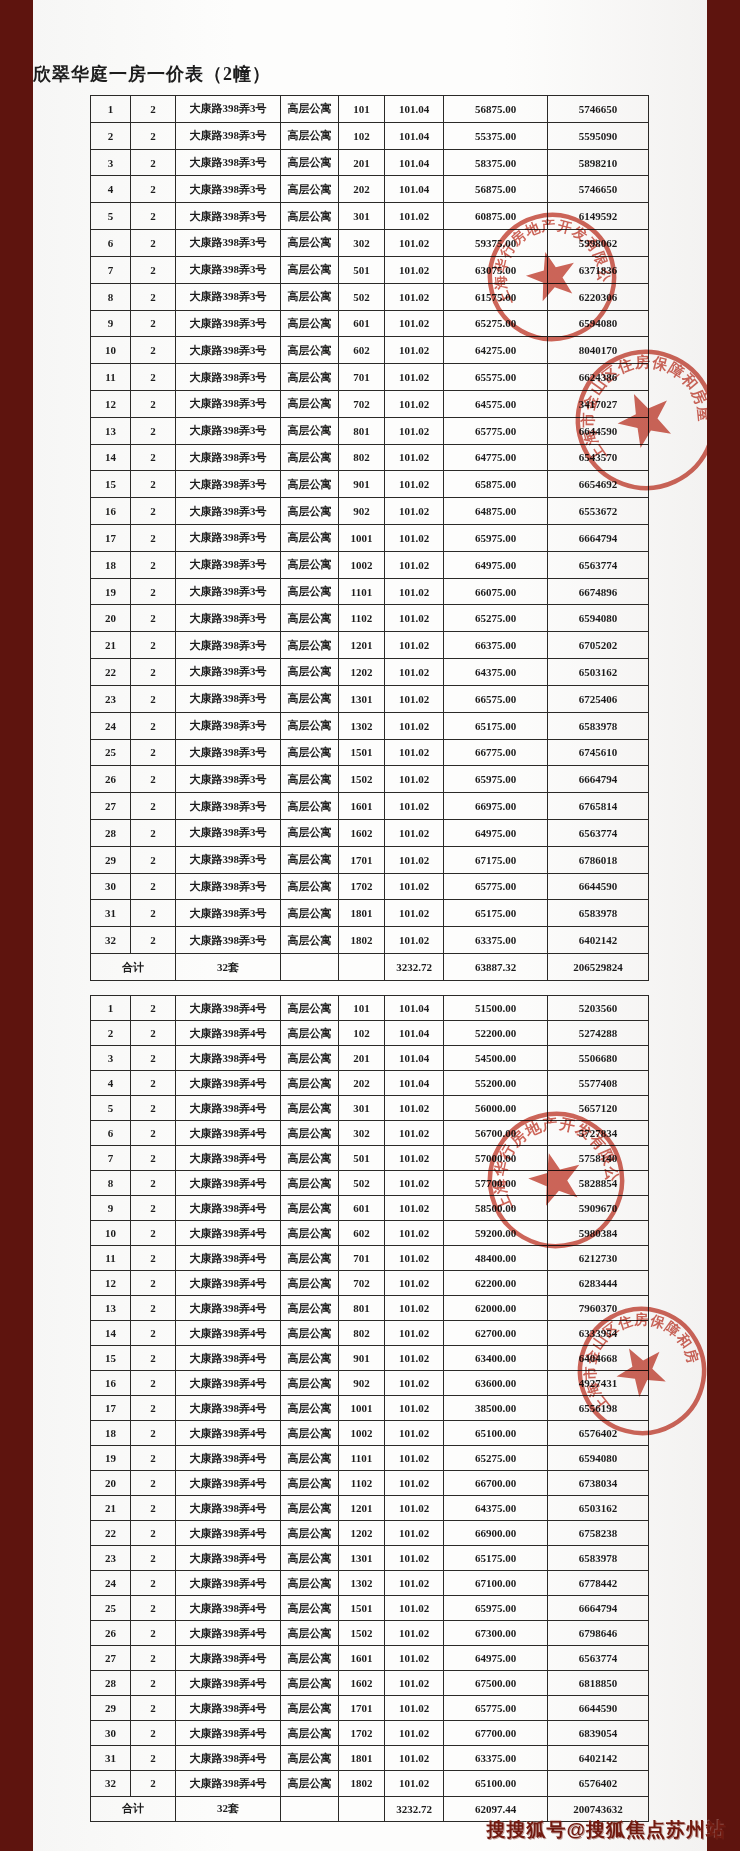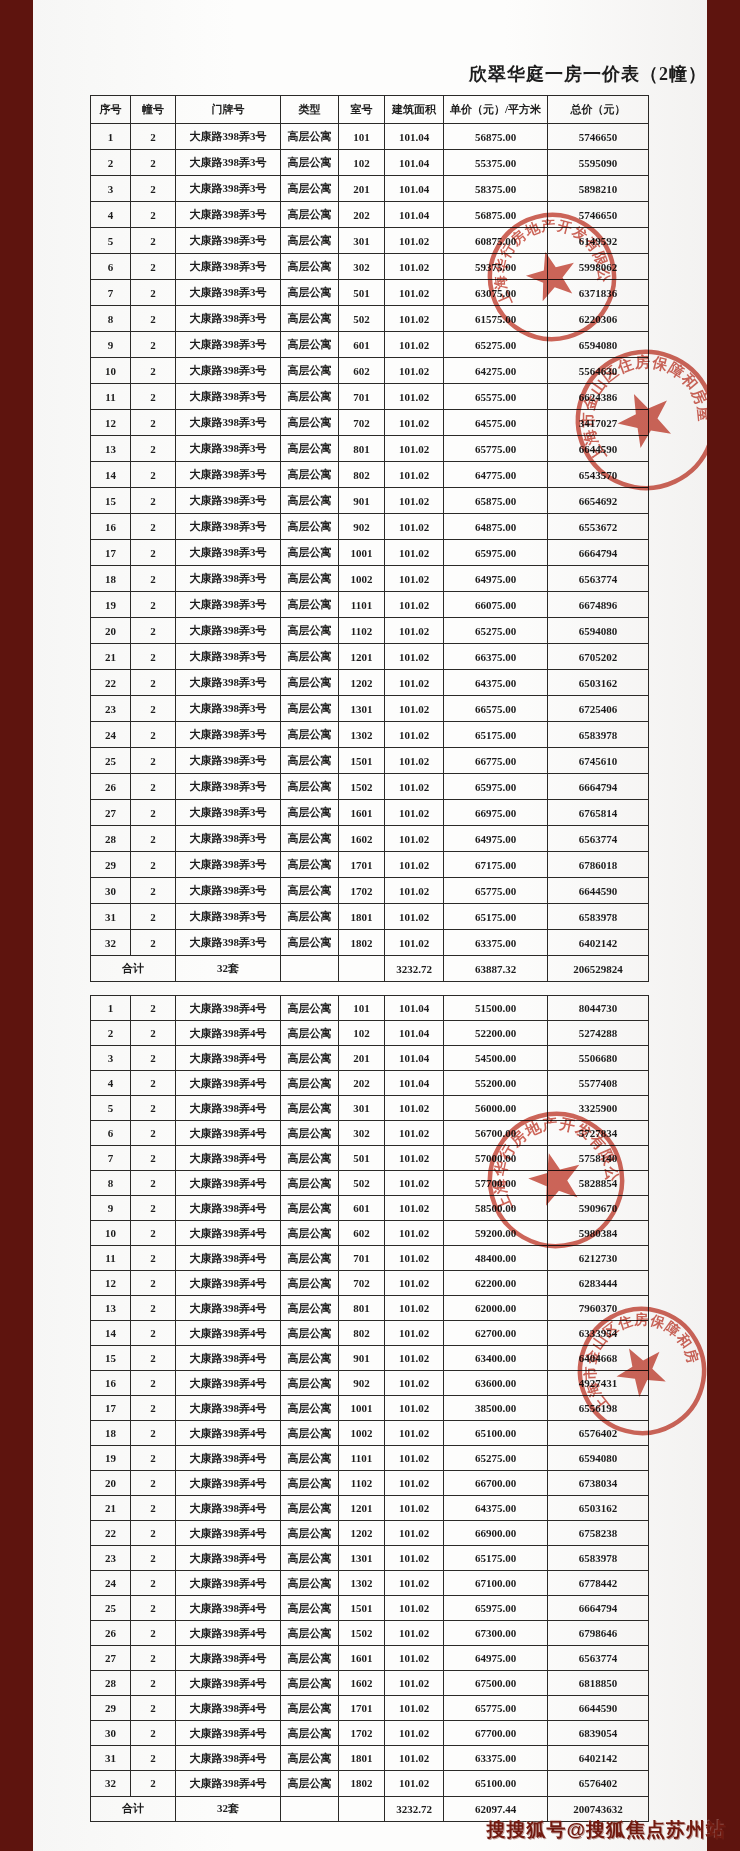--- a/index.html
+++ b/index.html
@@ -7,21 +7,21 @@
     width:740px;height:1851px;position:relative;overflow:hidden;
     background:#fbfbfa;
     font-family:"Liberation Serif", serif;
   }
   .side-bar{position:absolute;top:0;height:100%;z-index:5;}
   .side-bar.left{left:0;width:33px;}
   .side-bar.right{right:0;width:33px;}
   .paper{position:absolute;left:33px;right:33px;top:0;bottom:0;background:linear-gradient(90deg,#f6f6f5,#fdfdfc 30%,#fdfdfc 70%,#f3f2f1);z-index:1;}
   .doc-title{
     position:absolute;left:33px;width:674px;top:62px;z-index:2;
-    text-align:right;font-size:18px;font-weight:bold;color:#1d1d1d;letter-spacing:1px;
+    text-align:left;font-size:18px;font-weight:bold;color:#1d1d1d;letter-spacing:1px;
   }
   table.price{
     position:absolute;left:90px;width:558px;z-index:2;
     border-collapse:collapse;table-layout:fixed;
     font-size:11px;color:#1c1c1c;
   }
   table.price td, table.price th{
     border:1.5px solid #2b2a28;text-align:center;vertical-align:middle;
     padding:0 1px;font-weight:600;overflow:hidden;white-space:nowrap;
   }
@@ -53,30 +53,20 @@
       <col style="width: 40px;">
       <col style="width: 45px;">
       <col style="width: 105px;">
       <col style="width: 58px;">
       <col style="width: 46px;">
       <col style="width: 59px;">
       <col style="width: 104px;">
       <col style="width: 101px;">
     </colgroup>
     <tbody>
-      <tr class="hdr">
-        <th>序号</th>
-        <th>幢号</th>
-        <th>门牌号</th>
-        <th>类型</th>
-        <th>室号</th>
-        <th>建筑面积</th>
-        <th>单价（元）/平方米</th>
-        <th>总价（元）</th>
-      </tr>
       <tr>
         <td>1</td>
         <td>2</td>
         <td>大康路398弄3号</td>
         <td>高层公寓</td>
         <td>101</td>
         <td>101.04</td>
         <td>56875.00</td>
         <td>5746650</td>
       </tr>
@@ -161,21 +151,21 @@
         <td>6594080</td>
       </tr>
       <tr>
         <td>10</td>
         <td>2</td>
         <td>大康路398弄3号</td>
         <td>高层公寓</td>
         <td>602</td>
         <td>101.02</td>
         <td>64275.00</td>
-        <td>5564630</td>
+        <td>8040170</td>
       </tr>
       <tr>
         <td>11</td>
         <td>2</td>
         <td>大康路398弄3号</td>
         <td>高层公寓</td>
         <td>701</td>
         <td>101.02</td>
         <td>65575.00</td>
         <td>6624386</td>
@@ -415,21 +405,21 @@
     </colgroup>
     <tbody>
       <tr>
         <td>1</td>
         <td>2</td>
         <td>大康路398弄4号</td>
         <td>高层公寓</td>
         <td>101</td>
         <td>101.04</td>
         <td>51500.00</td>
-        <td>8044730</td>
+        <td>5203560</td>
       </tr>
       <tr>
         <td>2</td>
         <td>2</td>
         <td>大康路398弄4号</td>
         <td>高层公寓</td>
         <td>102</td>
         <td>101.04</td>
         <td>52200.00</td>
         <td>5274288</td>
@@ -455,21 +445,21 @@
         <td>5577408</td>
       </tr>
       <tr>
         <td>5</td>
         <td>2</td>
         <td>大康路398弄4号</td>
         <td>高层公寓</td>
         <td>301</td>
         <td>101.02</td>
         <td>56000.00</td>
-        <td>3325900</td>
+        <td>5657120</td>
       </tr>
       <tr>
         <td>6</td>
         <td>2</td>
         <td>大康路398弄4号</td>
         <td>高层公寓</td>
         <td>302</td>
         <td>101.02</td>
         <td>56700.00</td>
         <td>5727834</td>

